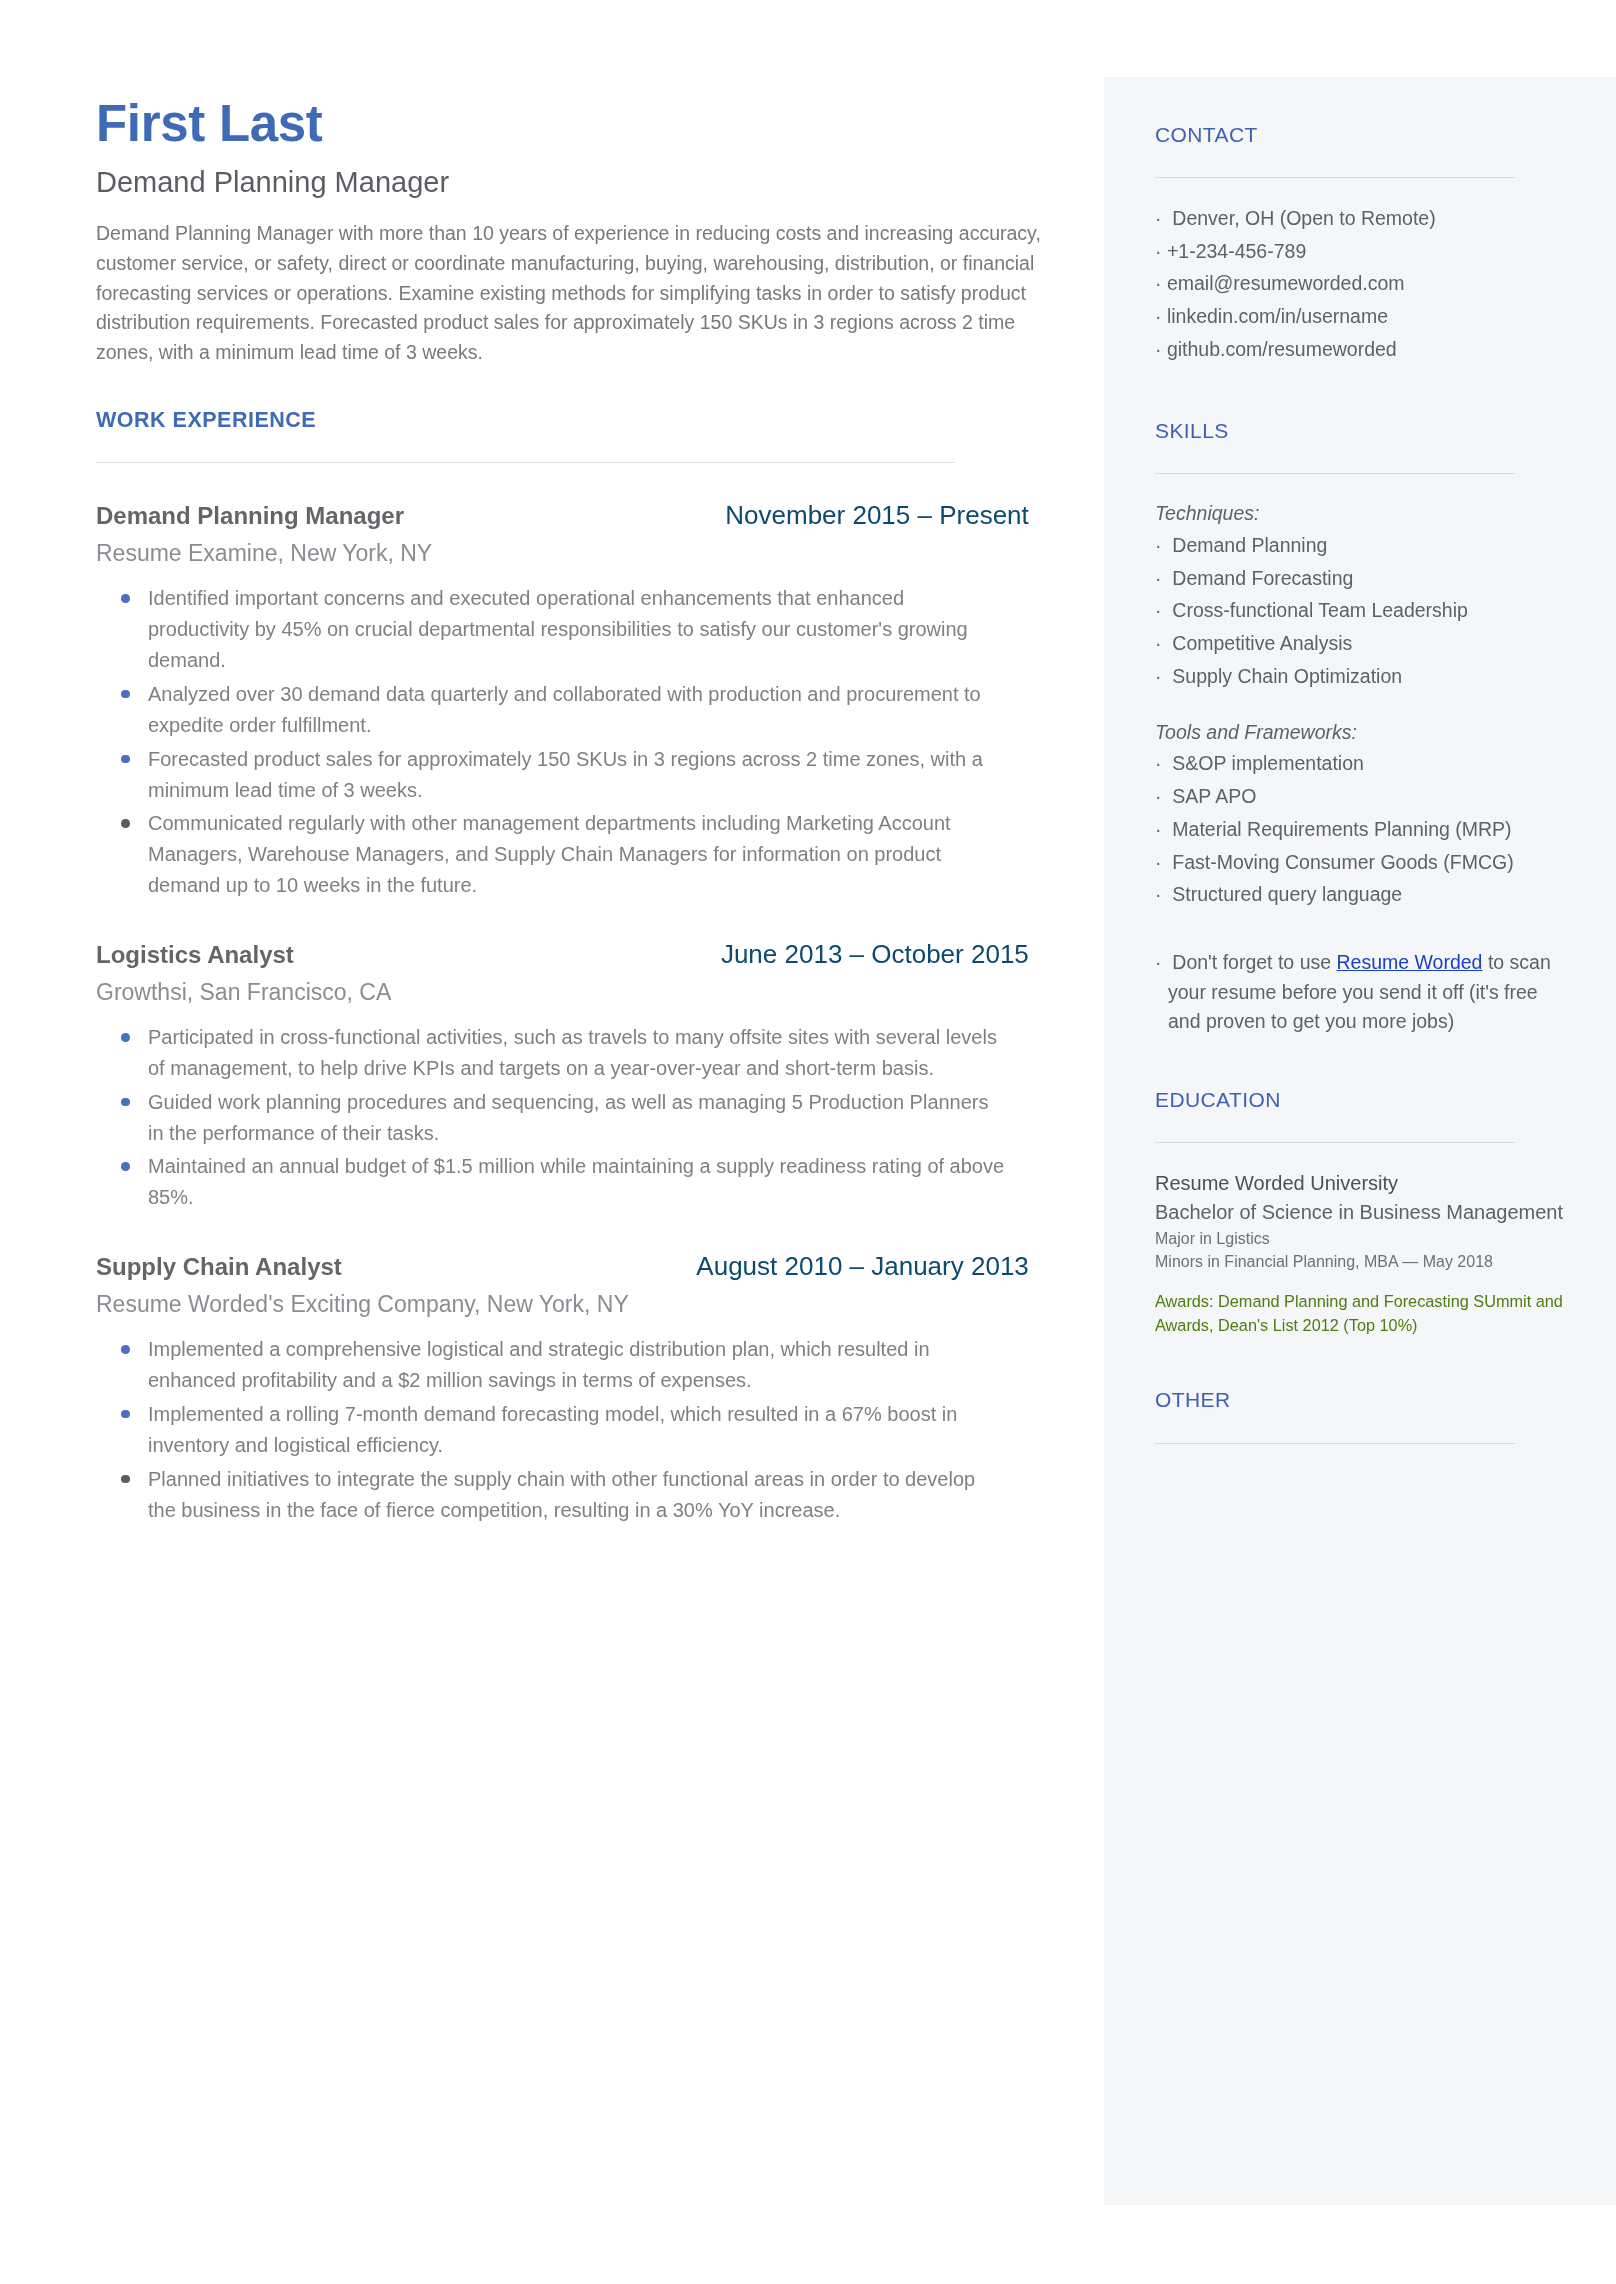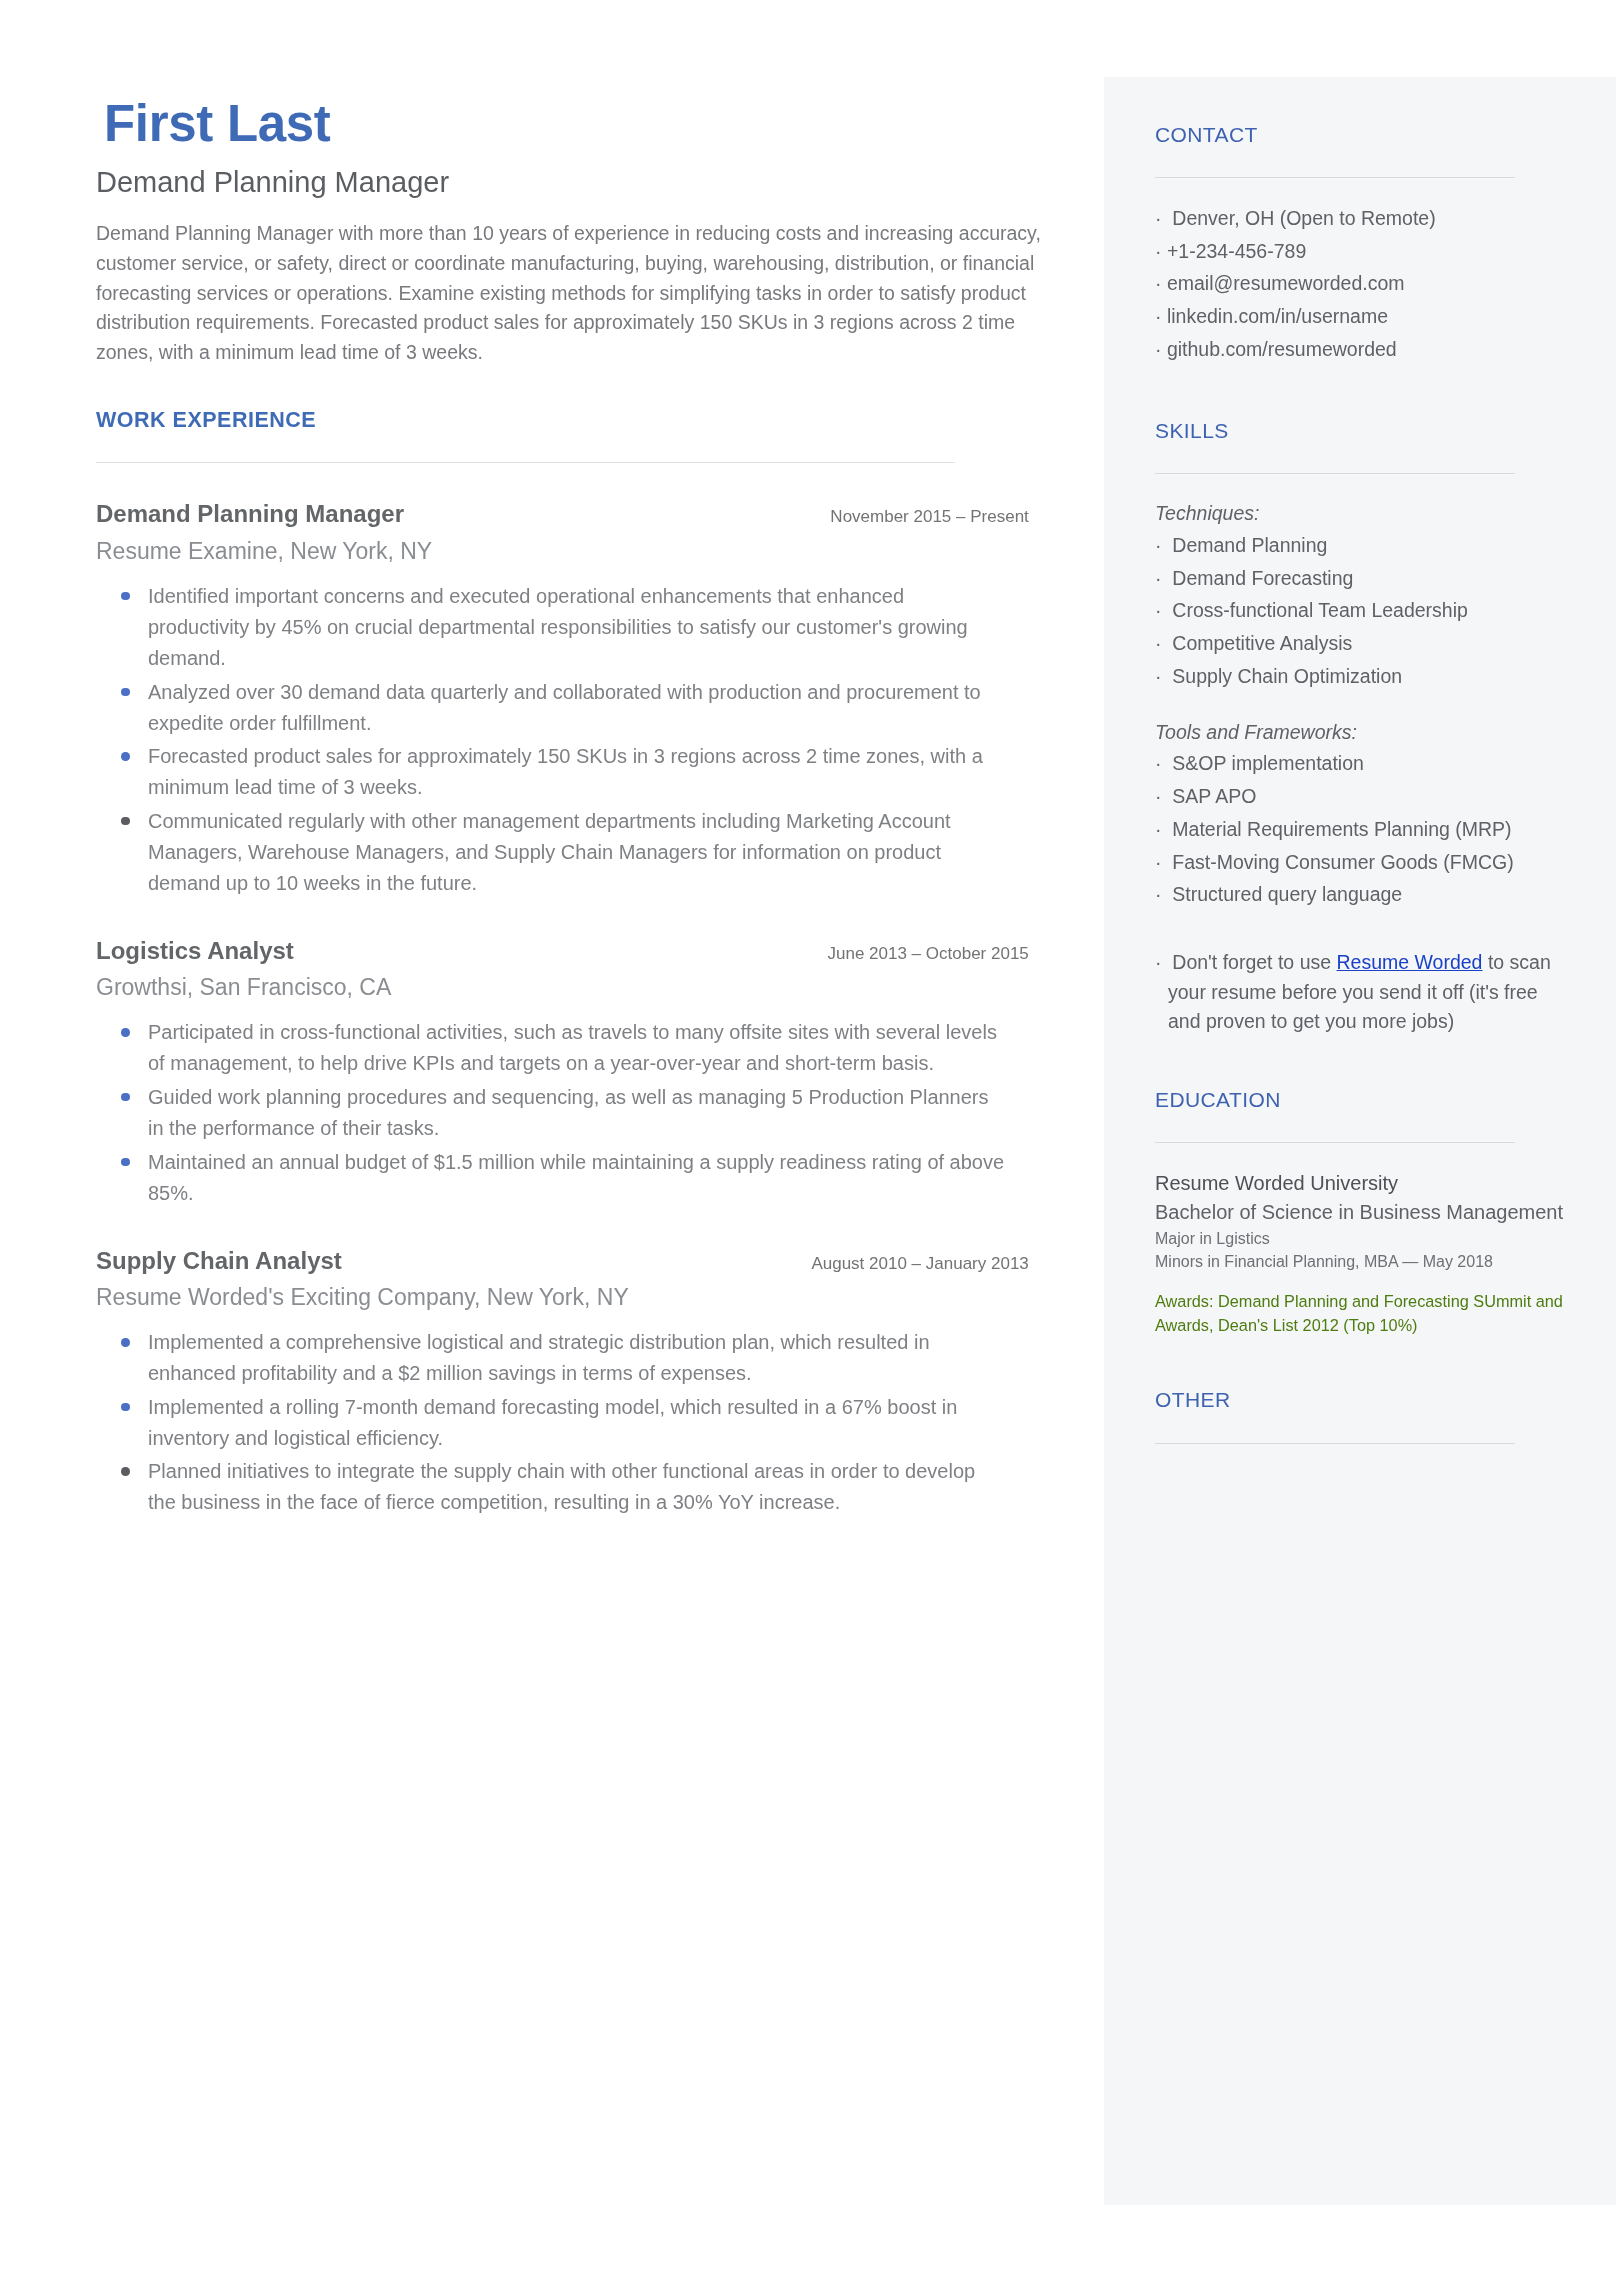--- a/index.html
+++ b/index.html
@@ -64,21 +64,21 @@
     position:absolute;
     left:96px; top:98px;
     width:964px;
   }
   .name {
     color:#3f6ab5;
     font-size:51px;
     font-weight:700;
     letter-spacing:-0.3px;
     line-height:1.0;
-    margin:0 0 17px 8px;
+    margin:0 0 17px 0;
   }
   .headline {
     color:#5a5d61;
     font-size:29px;
     font-weight:400;
     line-height:1.12;
     margin:0 0 21px 0;
   }
   .summary {
     color:#77797d;
@@ -104,22 +104,22 @@
     width:938px;
   }
   .job-title {
     color:#636669;
     font-size:24px;
     font-weight:700;
     line-height:1.2;
     flex:0 0 auto;
   }
   .job-dates {
-    color:#737373;
-    font-size:17px;
+    color:#0c4a6e;
+    font-size:26px;
     line-height:1.2;
     margin-left:auto;
     flex:0 0 auto;
     padding-right:5.2px;
   }
   .job-company {
     color:#8a8d91;
     font-size:23px;
     line-height:1.35;
     margin:6.5px 0 14.3px 0;

